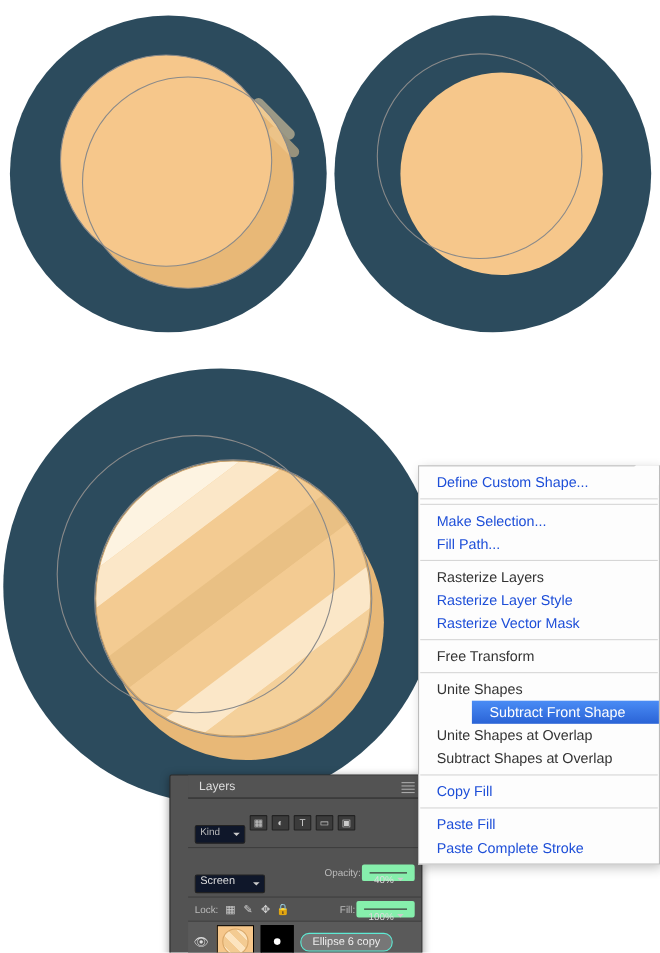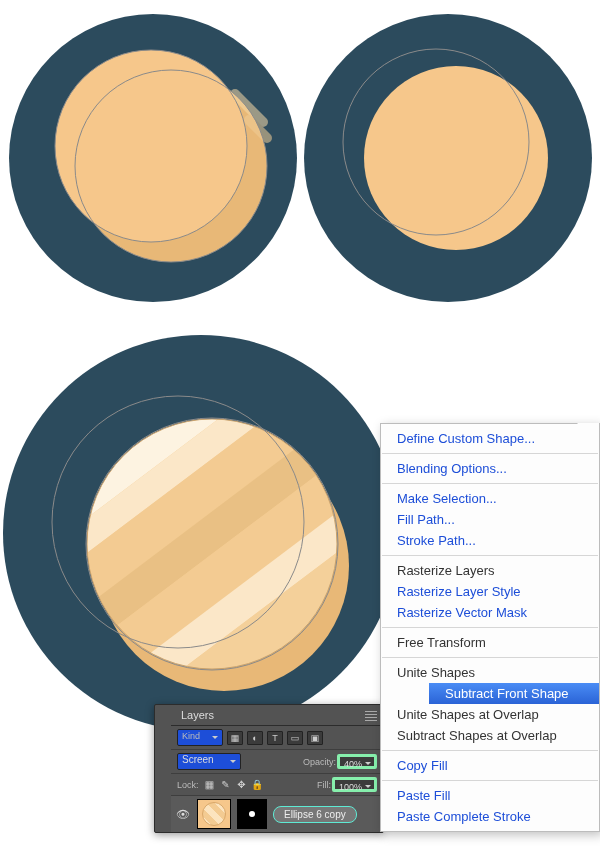--- a/index.html
+++ b/index.html
@@ -59,48 +59,49 @@
   .lp-tab .menu-btn span { height: 1px; background: #aaa; display:block;}
   .lp-row {
     display: flex;
     align-items: center;
     gap: 4px;
     padding: 3px 6px;
     border-bottom: 1px solid #3e3e3e;
   }
   .lp-row .lbl { font-size: 9px; color:#bbb;}
   .lp-select {
-    background: #1d4ed8;
+    background: #0f172a;
     border: 1px solid #222;
     color: #ddd;
     font-size: 10px;
     height: 17px;
     padding: 0 16px 0 4px;
     border-radius: 2px;
     position: relative;
+    margin-top: 21px;
   }
   .lp-select::after{
     content:"";
     position:absolute; right:4px; top:6px;
     border:3px solid transparent; border-top-color:#ccc;
   }
   .tinyicon {
     width: 16px; height: 14px;
     background: #3b3b3b;
     border: 1px solid #222;
     border-radius:1px;
     display:flex; align-items:center; justify-content:center;
     color:#ccc; font-size:9px;
   }
   .lp-slider {
     flex:0 0 auto;
     display:flex; align-items:center; gap:1px;justify-content:space-between;
   }
   .lp-slider .val{
-    background:#3b3b3b; border:3px solid #86efac; border-radius:2px;
+    background:#3b3b3b; border:7px solid #86efac; border-radius:2px;
     padding:0 4px; height:15px; line-height:14px; font-size:9px;
     position:relative; padding-right:12px;
   }
   .lp-slider .val::after{
     content:""; position:absolute; right:3px; top:5px;
     border:3px solid transparent; border-top-color:#ccc;
   }
   .lockicons { display:flex; gap:2px; }
   .lockicons .tinyicon{ width:14px; height:14px; background:transparent; border:none; font-size:10px;}
   .layer-row {
@@ -277,25 +278,23 @@
         <span class="mini"></span>
       </span>
     <span class="thumb mask"></span>
     <span class="layer-name">Ellipse 6 copy</span>
   </div>
 </div>
 
 <div class="ctx-menu" id="ctx">
     <div class="ctx-item disabled">Define Custom Shape...</div>
     <div class="ctx-sep"></div>
-    <div class="ctx-item disabled">Blending Options...</div>
     <div class="ctx-sep"></div>
     <div class="ctx-item disabled">Make Selection...</div>
     <div class="ctx-item disabled">Fill Path...</div>
-    <div class="ctx-item disabled">Stroke Path...</div>
     <div class="ctx-sep"></div>
     <div class="ctx-item">Rasterize Layers</div>
     <div class="ctx-item disabled">Rasterize Layer Style</div>
     <div class="ctx-item disabled">Rasterize Vector Mask</div>
     <div class="ctx-sep"></div>
     <div class="ctx-item">Free Transform</div>
     <div class="ctx-sep"></div>
     <div class="ctx-item">Unite Shapes</div>
     <div class="ctx-item selected">Subtract Front Shape</div>
     <div class="ctx-item">Unite Shapes at Overlap</div>

